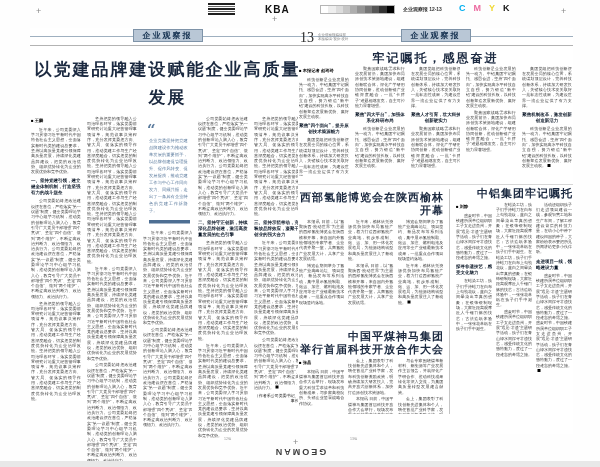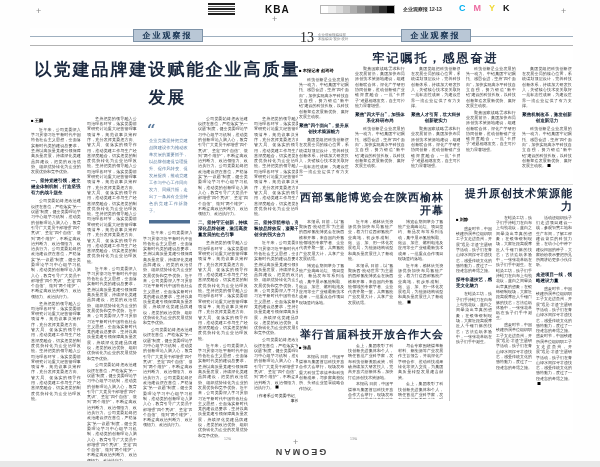--- a/index.html
+++ b/index.html
@@ -240,20 +240,21 @@
               </div>
             </div>
             <div class="col">
               <div class="col-inner">
                 <div class="para">博览会期间举办了氢能产业高峰论坛、项目签约、新品发布等系列活动，集中展示氢能制取、储运、加注、燃料电池及应用等全产业链最新技术成果，一批重点合作项目现场签约落地。</div>
                 <div class="para">近年来，榆林依托资源优势加快布局氢能产业，着力打造西部氢能产业高地，初步形成制、储、运、加、用一体化发展格局，为能源结构转型和高质量发展注入了新动能。<span class="endmark"></span></div>
               </div>
             </div>
           </div>
         <div class="hdivider"></div>
+        <h3 class="sub-headline">中国平煤神马集团</h3>
         <h3 class="sub-headline" style="margin-top:-2px;">举行首届科技开放合作大会</h3>
         <div class="cols small h56">
             <div class="col">
               <div class="col-inner">
                 <div class="byline">■ 张晶</div>
                 <div class="para">本报讯 日前，中国平煤神马集团首届科技开放合作大会举行，现场发布重大科技需求清单和科技创新成果，与多家高校院所、头部企业签署战略合作协议。</div>
               </div>
             </div>
             <div class="col">
               <div class="col-inner">
@@ -264,21 +265,21 @@
             <div class="col">
               <div class="col-inner">
                 <div class="para">与会专家围绕煤基新材料、新能源等产业发展作主旨报告，并就深化产学研合作、推动科技成果转化等深入交流，为集团高质量转型发展建言献策。</div>
                 <div class="para">会上，集团表彰了科技创新先进集体和个人，聘任首批产业科学家，发布科技创新激励政策，明确持续加大研发投入，完善开放式创新体系，加快打造原创技术策源地。</div>
               </div>
             </div>
           </div>
       </div>
       <div class="vrule"></div>
       <div class="mid-right">
-        <h3 class="sub-headline" style="margin-top:-2px;">提升原创技术策源能力</h3>
+        <h3 class="sub-headline" style="margin-top:-2px;">中铝集团牢记嘱托</h3>
         <div class="cols small h186">
             <div class="col">
               <div class="col-inner">
                 <div class="byline">■ 刘静</div>
                 <div class="para">盛夏时节，中国铁建所属单位组织职工子女走进贵州，开展“遇见·非遗”主题研学活动，孩子们在青山绿水间探寻非遗技艺，感受传统文化的独特魅力，度过了一段难忘的奇遇之旅。</div>
                 <div class="colhead">探寻非遗技艺，感受文化魅力</div>
                 <div class="para">在蜡染工坊，孩子们手持蜡刀在白布上勾勒花纹，蓝白之间晕染出童真的想象；在银饰锻制现场，大家近距离观摩匠人千锤百炼的技艺；古法造纸体验中，一张张花草纸在孩子们手中诞生。</div>
               </div>
             </div>
             <div class="col">

